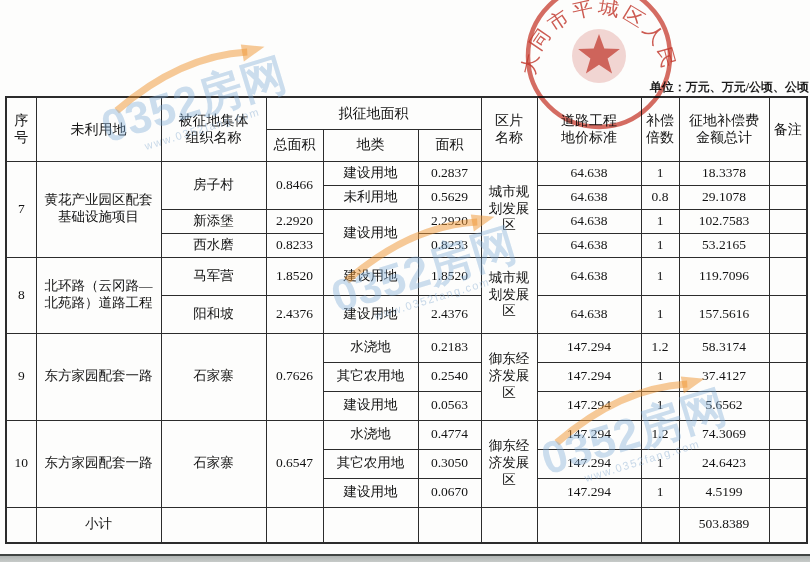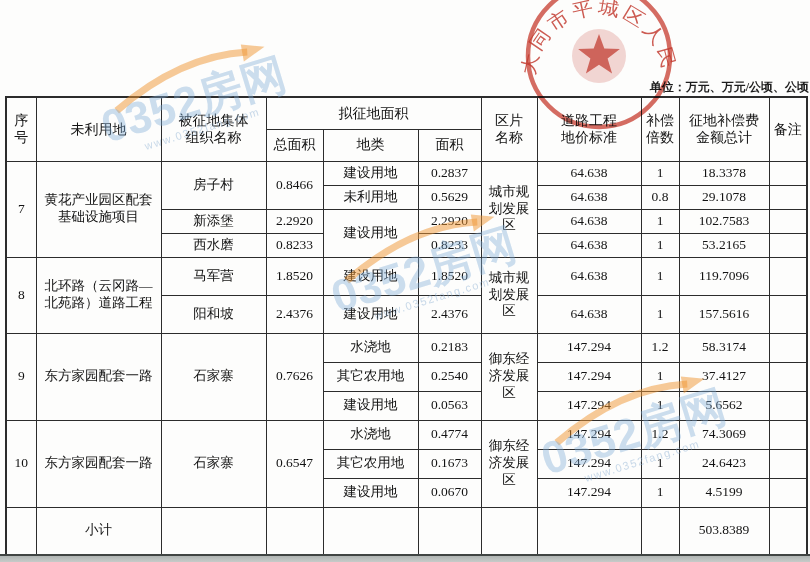--- a/index.html
+++ b/index.html
@@ -9,21 +9,21 @@
   .doc-title{position:absolute;top:18px;left:0;width:100%;text-align:center;margin:0;
     font-family:"Liberation Sans","DejaVu Sans",sans-serif;font-weight:bold;
     font-size:17.5px;letter-spacing:.5px;color:#151515;z-index:3;}
   .unit-note{position:absolute;top:79px;right:1px;font-size:12px;color:#1d1d1d;z-index:3;font-weight:bold;}
 
   table.comp{position:absolute;left:5px;top:96px;width:801px;border-collapse:collapse;
     table-layout:fixed;border:2px solid #2c2c2c;z-index:2;}
   table.comp th,table.comp td{border:1px solid #2c2c2c;text-align:center;vertical-align:middle;
     padding:0 2px;white-space:pre-line;font-size:13.5px;font-weight:normal;color:#131313;line-height:1.25;}
   table.comp th{font-size:14px;}
-  tr.h32{height:32px}tr.h24{height:24px}tr.h38{height:38px}tr.h29{height:29px}tr.h48{height:48px}
+  tr.h32{height:32px}tr.h24{height:24px}tr.h38{height:38px}tr.h29{height:29px}tr.h48{height:36px}
 
   .wm{position:absolute;width:215px;transform:rotate(-17deg);z-index:5;pointer-events:none;
     text-align:center;font-family:"Liberation Sans","DejaVu Sans",sans-serif;}
   .wm-swoosh{height:34px;margin-bottom:-14px;}
   .wm-text{font-size:45px;font-weight:bold;line-height:1;color:rgba(128,172,216,0.40);}
   .wm-url{font-size:11px;letter-spacing:1.5px;color:rgba(140,176,212,0.48);margin-top:1px;}
 
   .stamp{position:absolute;left:518px;top:-28px;width:162px;height:166px;z-index:6;
     mix-blend-mode:multiply;pointer-events:none;}
 
@@ -190,21 +190,21 @@
         <td rowspan="3">御东经
 济发展
 区</td>
         <td>147.294</td>
         <td>1.2</td>
         <td>74.3069</td>
         <td></td>
       </tr>
       <tr class="h29">
         <td>其它农用地</td>
-        <td>0.1673</td>
+        <td>0.3050</td>
         <td>147.294</td>
         <td>1</td>
         <td>24.6423</td>
         <td></td>
       </tr>
       <tr class="h29">
         <td>建设用地</td>
         <td>0.0670</td>
         <td>147.294</td>
         <td>1</td>

